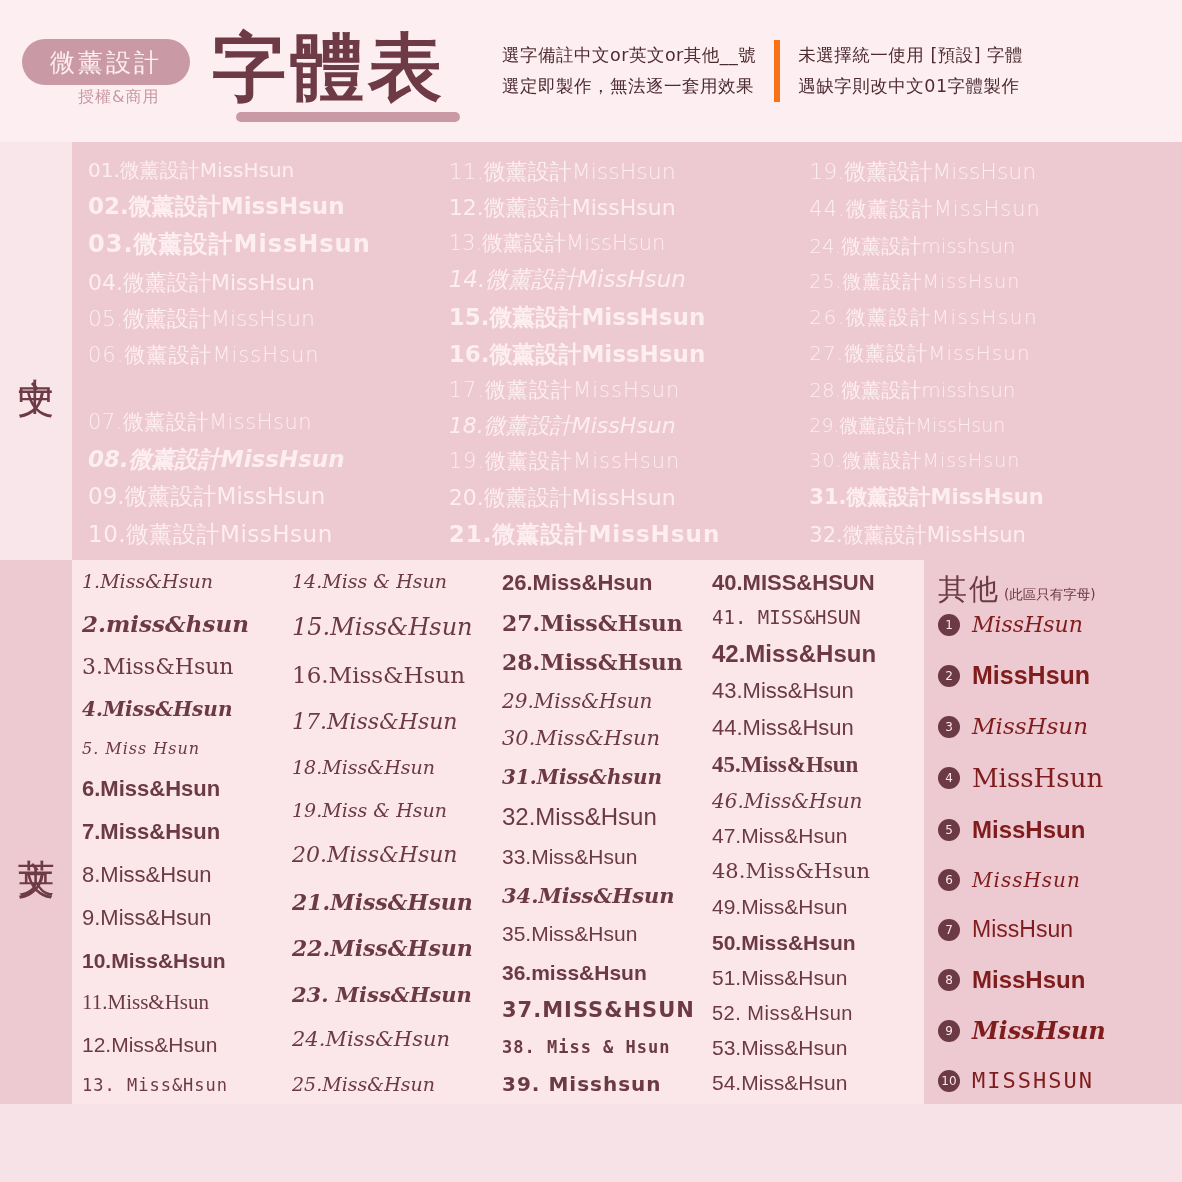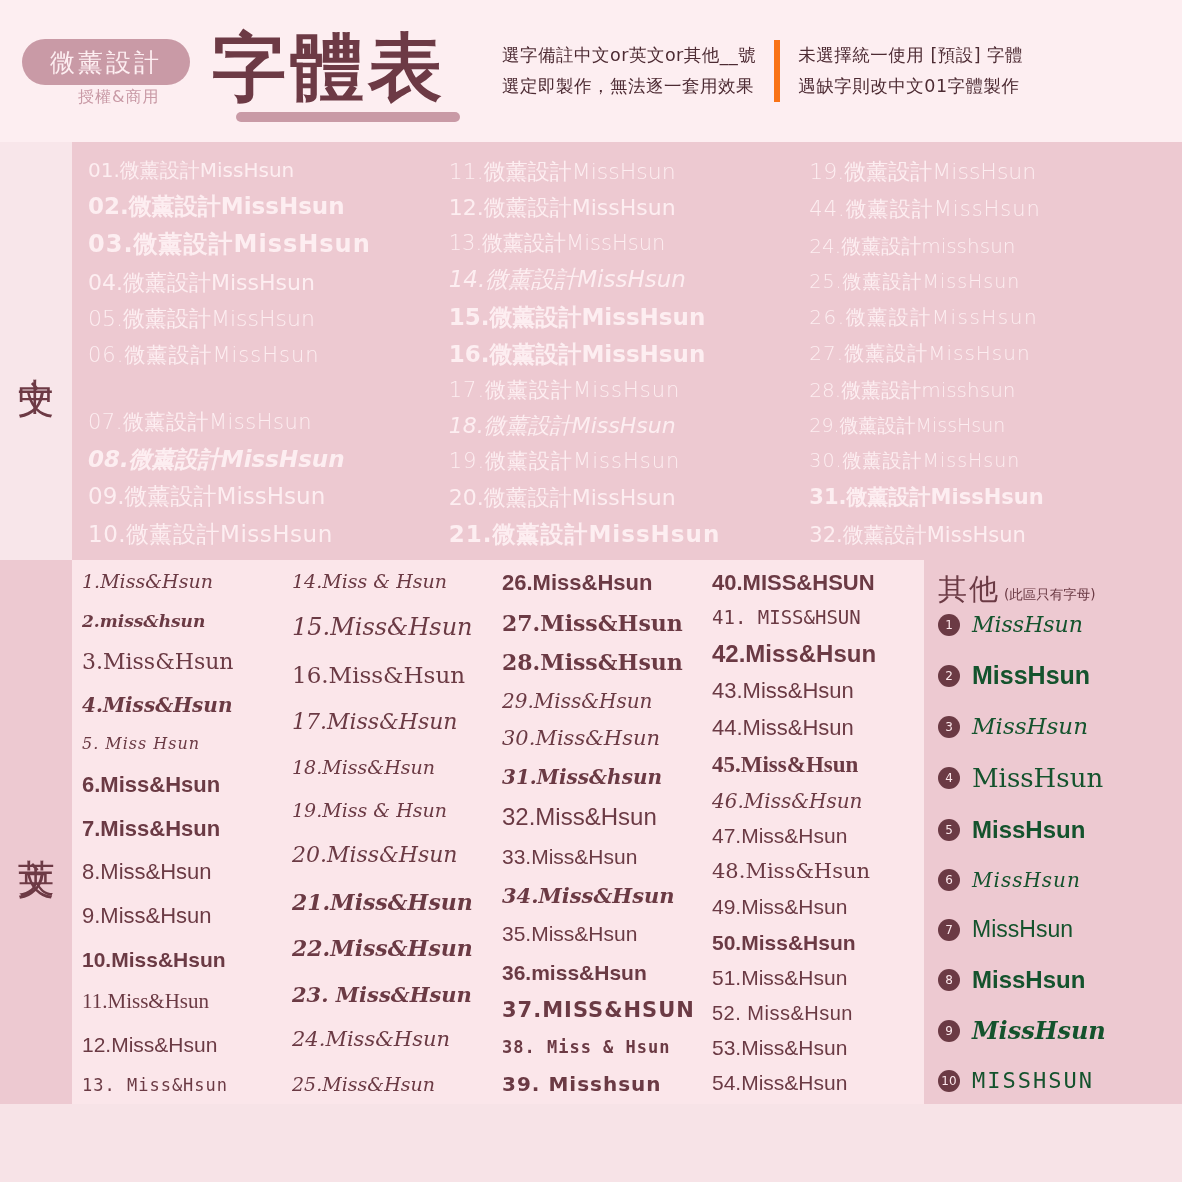--- a/index.html
+++ b/index.html
@@ -200,21 +200,21 @@
     width: 22px; height: 22px;
     flex: 0 0 22px;
     border-radius: 50%;
     background: #6b3a44;
     color: #fbe6ea;
     font-size: 12px;
     display: flex; align-items: center; justify-content: center;
     font-family: "DejaVu Sans", sans-serif;
   }
   .other-text {
-    color: #14532d;
+    color: #7f1d1d;
     white-space: nowrap;
     line-height: 1;
     font-family: "DejaVu Serif", serif;
   }
 </style>
 </head>
 <body>
 
 <div id="sheet">
 
@@ -288,21 +288,21 @@
   </div>
 
   <div class="section sec-en">
     <div class="side-label">
       <span>英文</span>
     </div>
 
     <div class="en-body">
       <div class="en-col">
         <div class="en-item" style="font-size:19px;font-style:italic;">1.Miss&amp;Hsun</div>
-        <div class="en-item" style="font-size:17px;font-style:italic;font-weight:bold;">2.miss&amp;hsun</div>
+        <div class="en-item" style="font-size:23px;font-style:italic;font-weight:bold;">2.miss&amp;hsun</div>
         <div class="en-item" style="font-size:22px;">3.Miss&amp;Hsun</div>
         <div class="en-item" style="font-size:20px;font-style:italic;font-weight:bold;">4.Miss&amp;Hsun</div>
         <div class="en-item" style="font-size:16px;font-style:italic;letter-spacing:1px;">5. Miss  Hsun</div>
         <div class="en-item" style="font-size:22px;font-weight:bold;font-family:'Liberation Sans',sans-serif;">6.Miss&amp;Hsun</div>
         <div class="en-item" style="font-size:22px;font-weight:bold;font-family:'Liberation Sans',sans-serif;">7.Miss&amp;Hsun</div>
         <div class="en-item" style="font-size:22px;font-family:'Liberation Sans',sans-serif;">8.Miss&amp;Hsun</div>
         <div class="en-item" style="font-size:22px;font-family:'Liberation Sans',sans-serif;">9.Miss&amp;Hsun</div>
         <div class="en-item" style="font-size:21px;font-weight:bold;font-family:'Liberation Sans',sans-serif;">10.Miss&amp;Hsun</div>
         <div class="en-item" style="font-size:21px;font-family:'Liberation Serif',serif;">11.Miss&amp;Hsun</div>
         <div class="en-item" style="font-size:21px;font-family:'Liberation Sans',sans-serif;">12.Miss&amp;Hsun</div>

